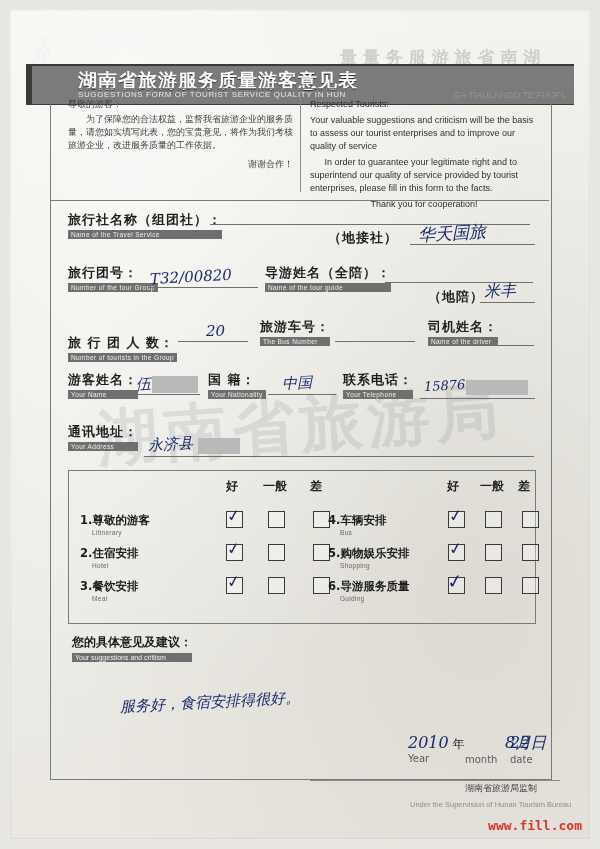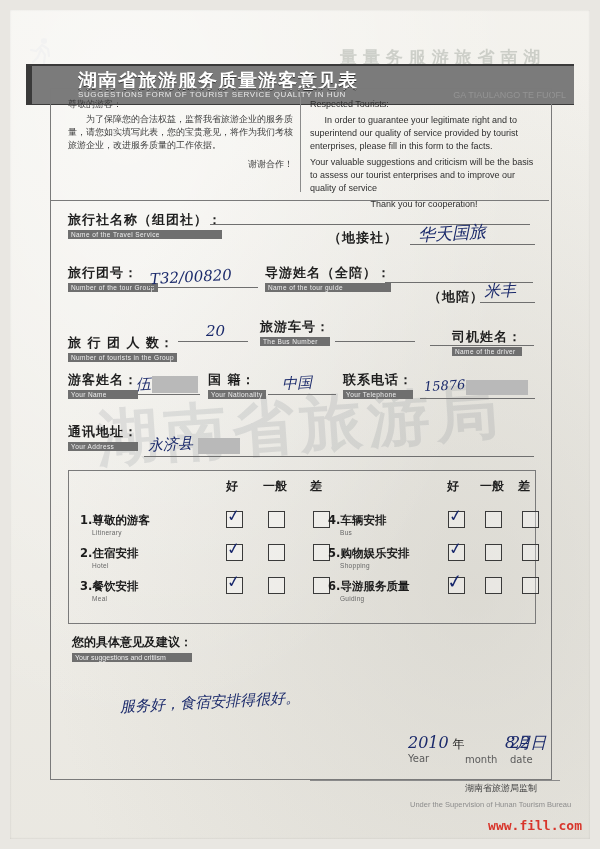--- a/index.html
+++ b/index.html
@@ -164,22 +164,22 @@
   <div class="frame"></div>
 
   <div class="note note-cn">
     <p>尊敬的游客：</p>
     <p style="text-indent:2em">为了保障您的合法权益，监督我省旅游企业的服务质量，请您如实填写此表，您的宝贵意见，将作为我们考核旅游企业，改进服务质量的工作依据。</p>
     <p style="text-align:right;margin-top:6px">谢谢合作！</p>
   </div>
   <div class="divider"></div>
   <div class="note note-en">
     <p>Respected Tourists:</p>
+    <p>Your valuable suggestions and criticism will be the basis to assess our tourist enterprises and to improve our quality of service</p>
     <p style="text-indent:1.6em">In order to guarantee your legitimate right and to superintend our quality of service provided by tourist enterprises, please fill in this form to the facts.</p>
-    <p>Your valuable suggestions and criticism will be the basis to assess our tourist enterprises and to improve our quality of service</p>
     <p style="text-align:center">Thank you for cooperation!</p>
   </div>
   <div class="note-sep"></div>
 
   <div class="lbl" style="left:58px;top:200px;">
     <span class="cn">旅行社名称（组团社）：</span>
     <span class="en">Name  of  the  Travel  Service</span>
   </div>
   <div class="rule" style="left:200px;top:214px;width:320px;"></div>
   <div class="lbl plain" style="left:318px;top:218px;">
@@ -212,21 +212,21 @@
   </div>
   <div class="rule" style="left:168px;top:331px;width:70px;"></div>
   <div class="hand" style="left:196px;top:312px;font-size:15px;transform:rotate(0deg);">20</div>
 
   <div class="lbl" style="left:250px;top:307px;">
     <span class="cn">旅游车号：</span>
     <span class="en">The  Bus  Number</span>
   </div>
   <div class="rule" style="left:325px;top:331px;width:80px;"></div>
 
-  <div class="lbl" style="left:418px;top:317px;margin-left:24px;">
+  <div class="lbl" style="left:418px;top:307px;">
     <span class="cn">司机姓名：</span>
     <span class="en">Name of  the  driver</span>
   </div>
   <div class="rule" style="left:420px;top:335px;width:104px;"></div>
 
   <div class="lbl" style="left:58px;top:360px;">
     <span class="cn">游客姓名：</span>
     <span class="en">Your  Name</span>
   </div>
   <div class="rule" style="left:122px;top:384px;width:68px;"></div>

